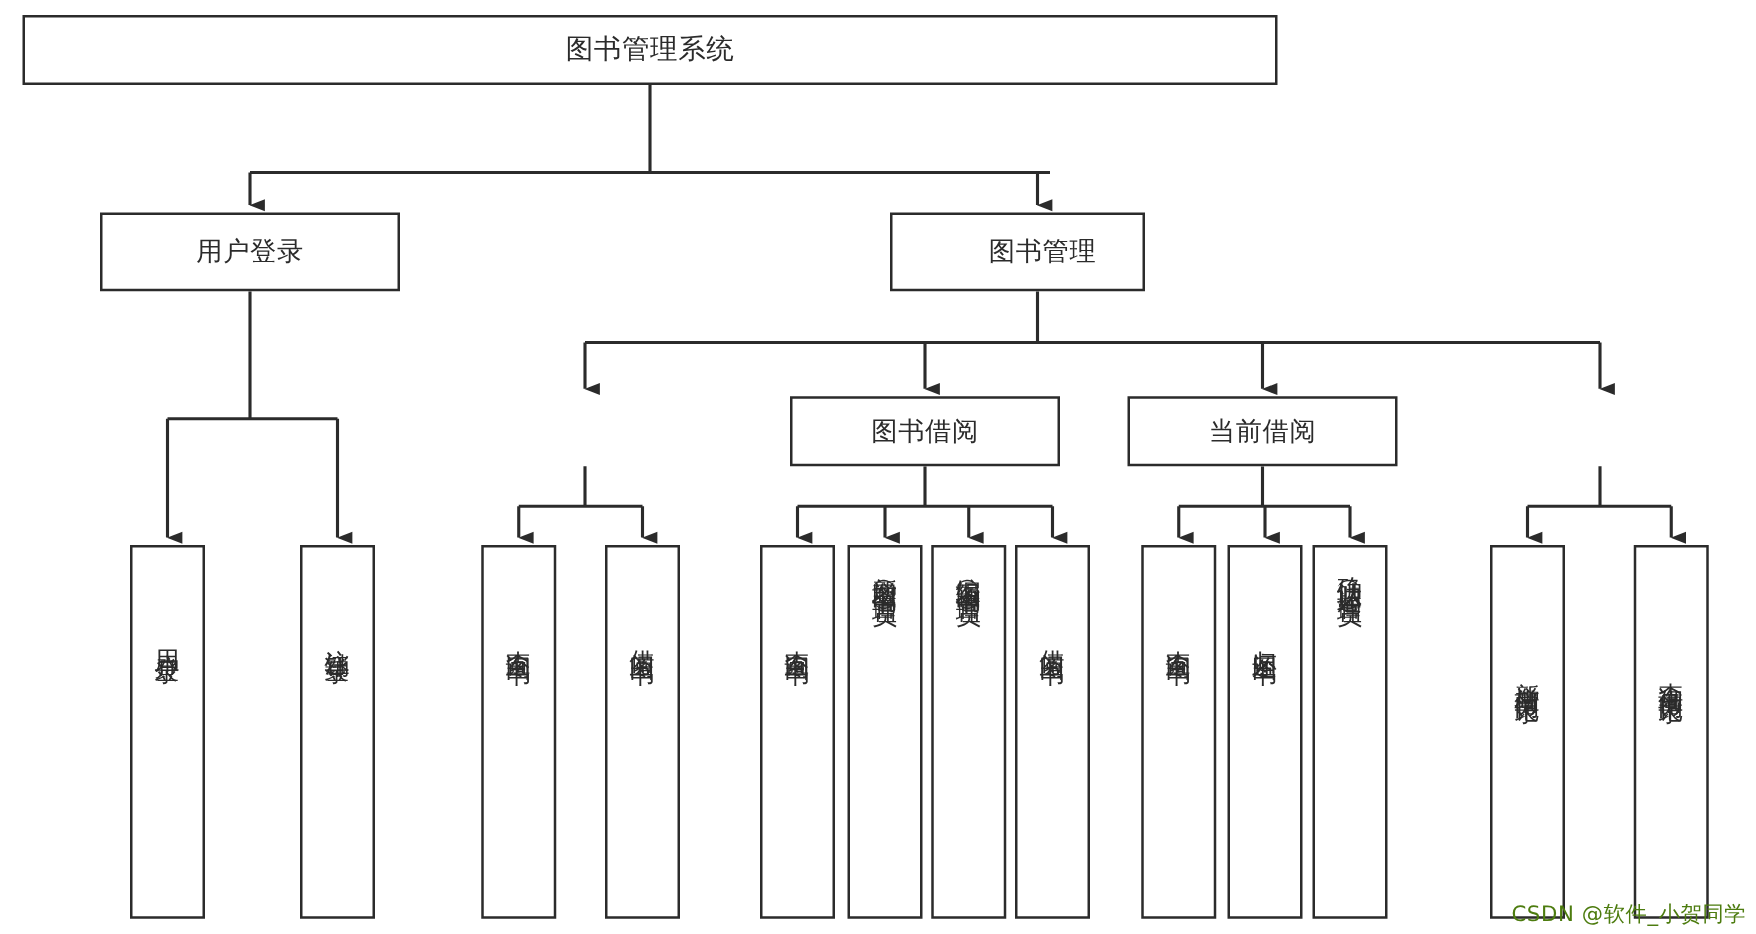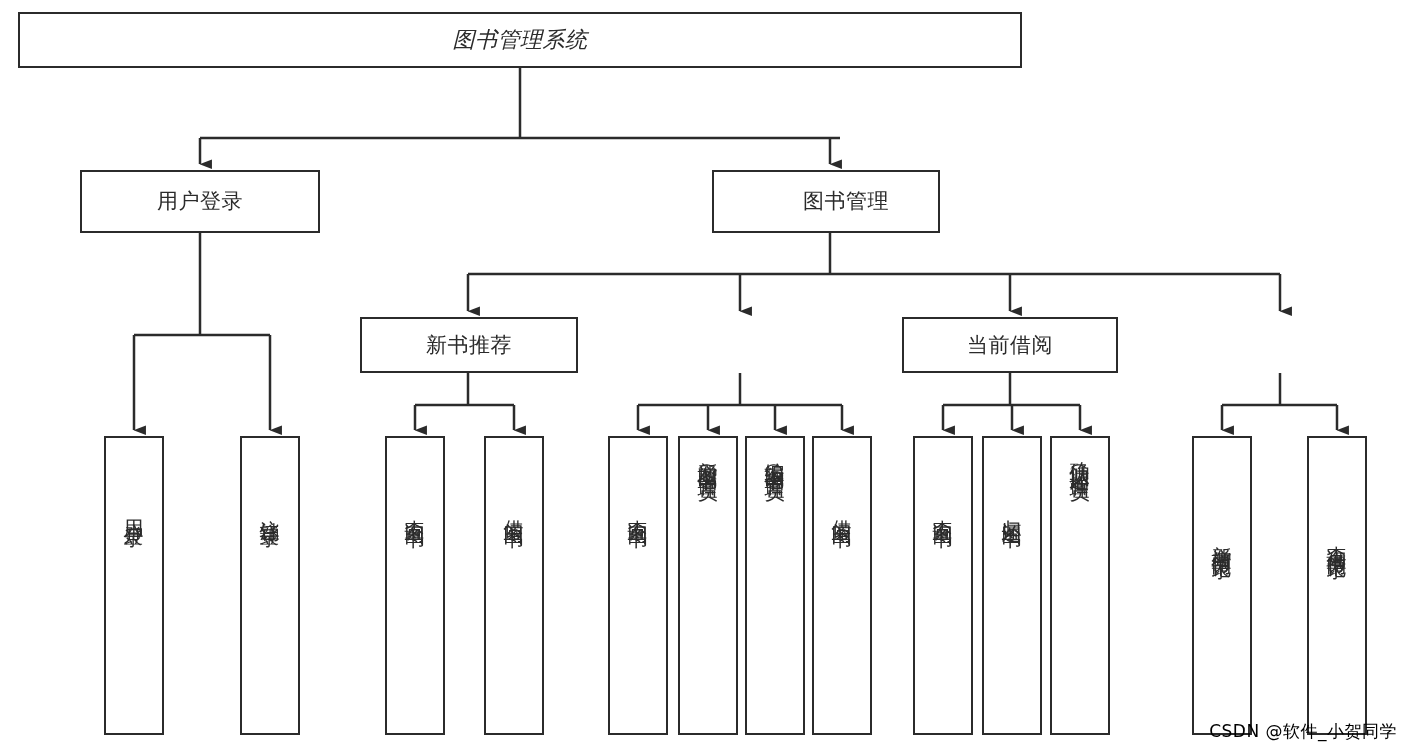--- a/index.html
+++ b/index.html
@@ -67,21 +67,21 @@
     margin-top: 58px;
   }
   .node.vert.midlow .node-label {
     margin-top: 84px;
   }
   #watermark {
     position: absolute;
     right: 8px;
     bottom: 4px;
     font-size: 17px;
-    color: #000000;
+    color: #4d7c0f;
     letter-spacing: 0.5px;
     z-index: 5;
     user-select: none;
   }
 </style>
 </head>
 <body>
 
 <div id="diagram-root">
 
@@ -129,33 +129,33 @@
       <path d="M 1012 405 L 1012 430" marker-end="url(#arrow)"></path>
       <path d="M 1080 405 L 1080 430" marker-end="url(#arrow)"></path>
 
       <path d="M 1280 373 L 1280 405"></path>
       <path d="M 1222 405 L 1337 405"></path>
       <path d="M 1222 405 L 1222 430" marker-end="url(#arrow)"></path>
       <path d="M 1337 405 L 1337 430" marker-end="url(#arrow)"></path>
     </g>
   </svg>
 
-  <div class="node horiz root" style="left:18px; top:12px; width:1004px; height:56px;font-style:italic;">
+  <div class="node horiz root" style="left:18px; top:12px; width:1004px; height:56px;">
     <span class="node-label">图书管理系统</span>
   </div>
 
   <div class="node horiz" style="left:80px; top:170px; width:240px; height:63px;">
     <span class="node-label">用户登录</span>
   </div>
-  <div class="node horiz" style="left:712px; top:170px; width:228px; height:63px;padding-left:40px;">
+  <div class="node horiz" style="left:712px; top:170px; width:204px; height:63px;padding-left:40px;">
     <span class="node-label">图书管理</span>
   </div>
 
-  <div class="node horiz" style="left:360px; top:317px; width:218px; height:56px;">
-    <span class="node-label">新书推荐</span>
+  <div class="node horiz" style="left:632px; top:317px; width:216px; height:56px;">
+    <span class="node-label">图书借阅</span>
   </div>
   <div class="node horiz" style="left:902px; top:317px; width:216px; height:56px;align-items:center;">
     <span class="node-label">当前借阅</span>
   </div>
 
   <div class="node vert mid" style="left:104px; top:436px; width:60px; height:299px;">
     <span class="node-label">用户登录</span>
   </div>
   <div class="node vert mid" style="left:240px; top:436px; width:60px; height:299px;">
     <span class="node-label">注销登录</span>

